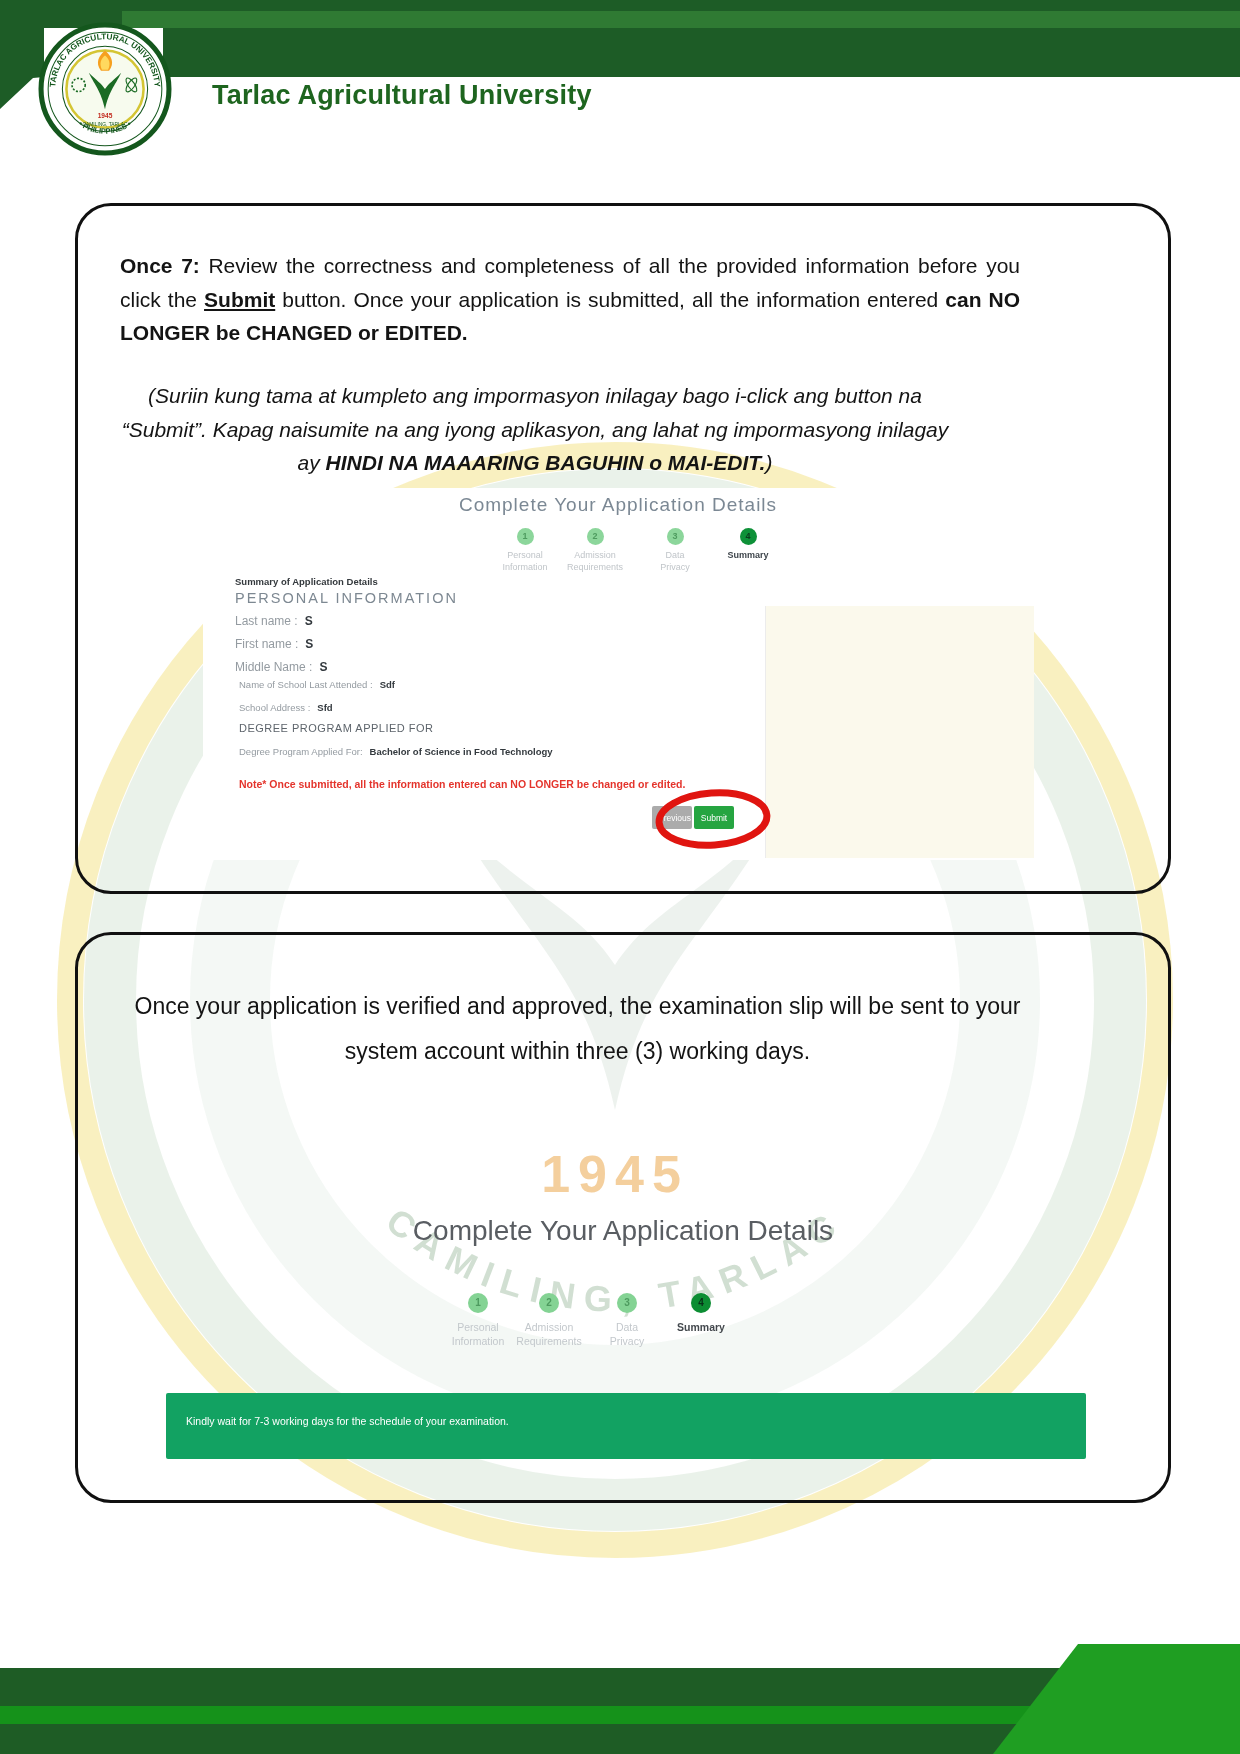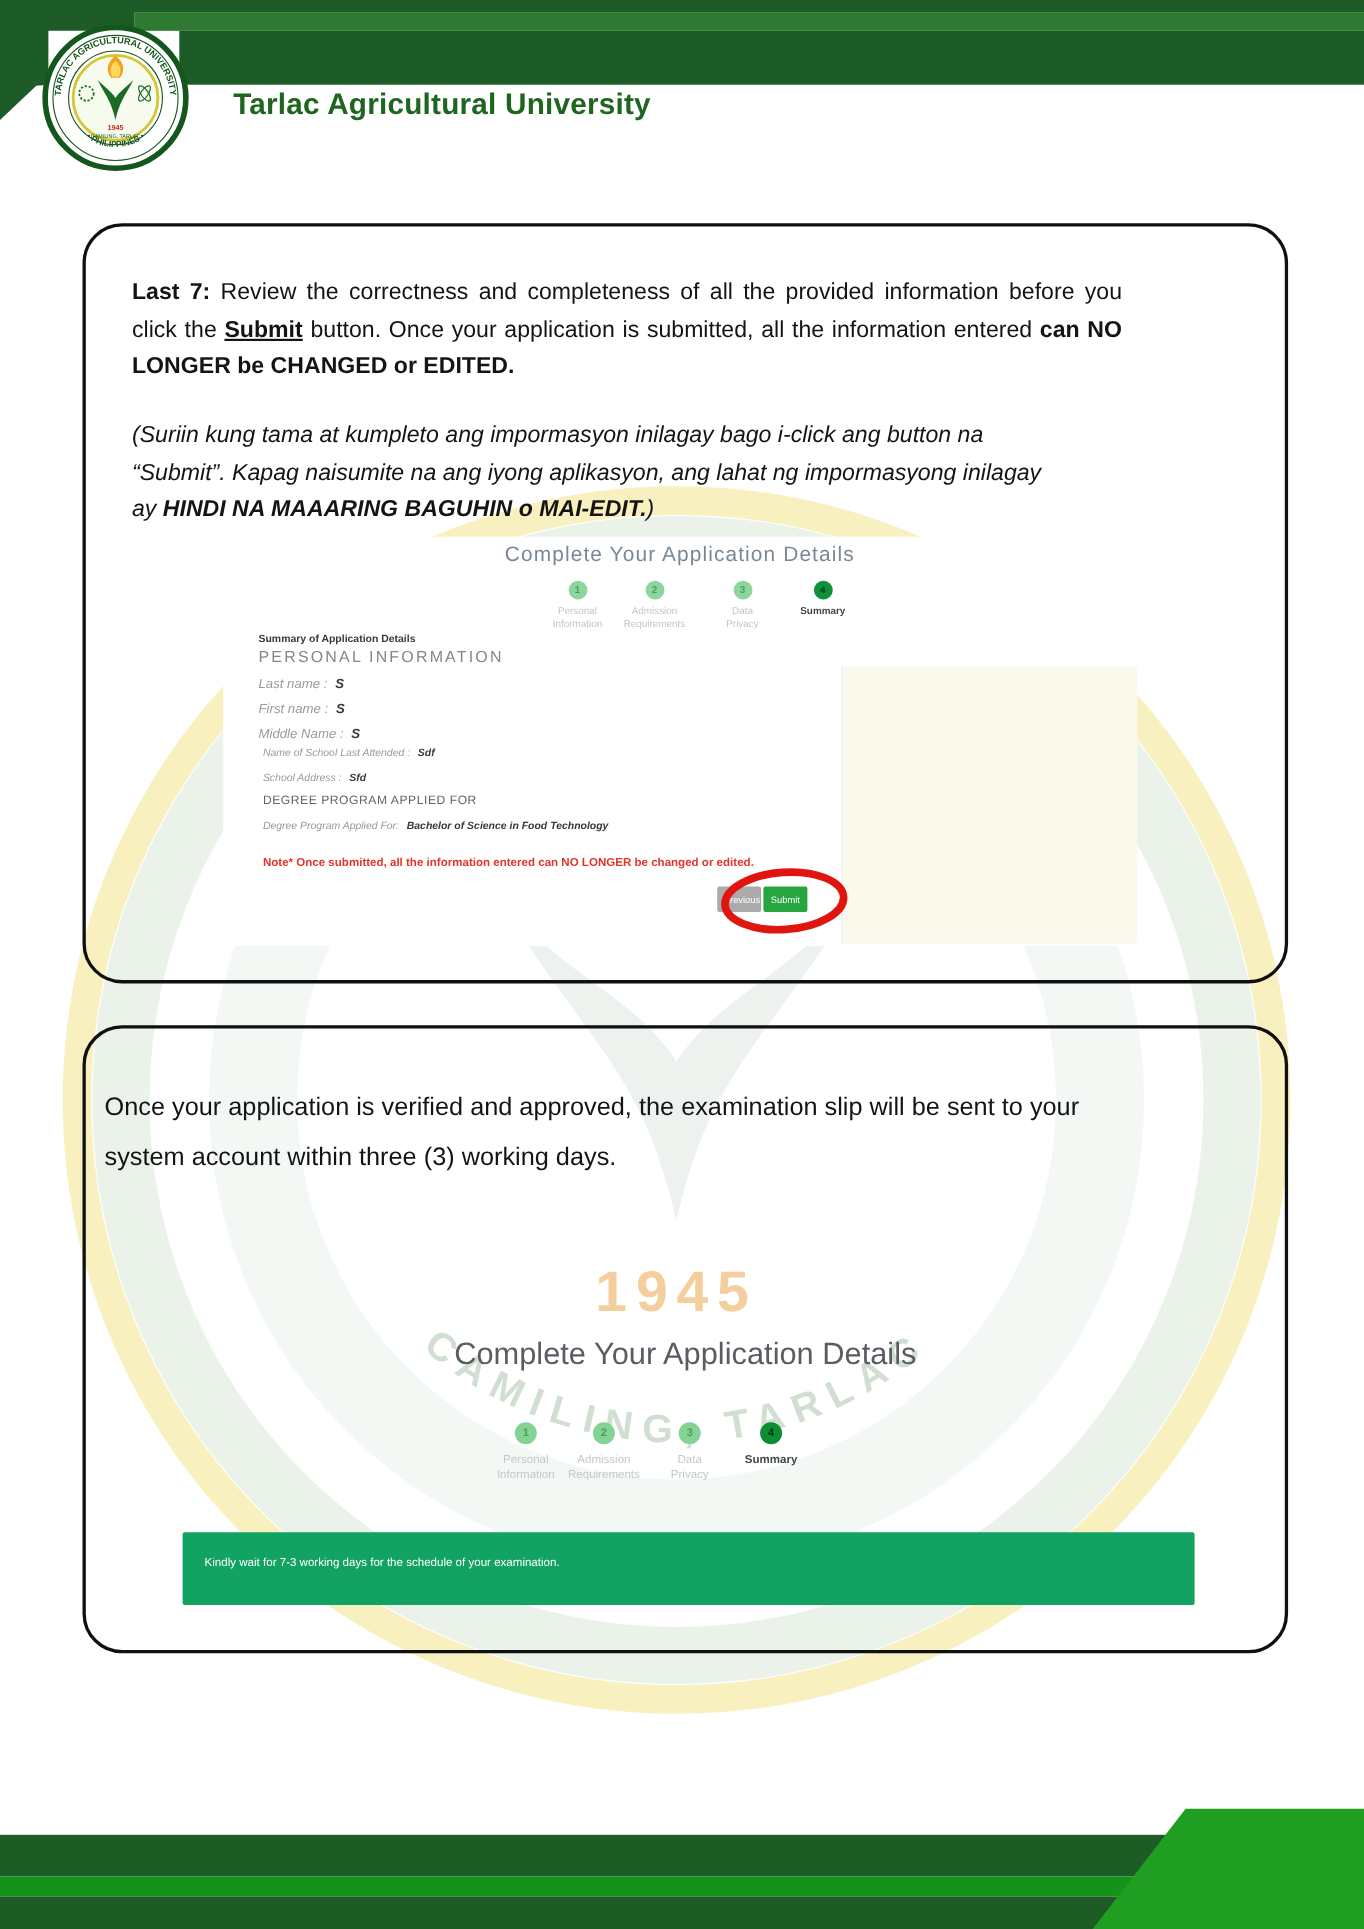--- a/index.html
+++ b/index.html
@@ -10,38 +10,38 @@
   
   .header{position:absolute;left:0;top:0;width:1240px;height:175px;z-index:3;}
   .uni-title{position:absolute;left:212px;top:80px;font-size:27px;font-weight:bold;color:#1e651f;letter-spacing:.2px;}
   .seal{position:absolute;left:38px;top:22px;width:134px;height:134px;}
   
   .wm{position:absolute;left:0;top:0;width:1240px;height:1754px;z-index:0;pointer-events:none;}
   
   .box{position:absolute;left:75px;width:1090px;border:3px solid #101010;border-radius:36px;z-index:1;}
   .box1{top:203px;height:685px;}
   .box2{top:932px;height:565px;}
-  .para{position:absolute;color:#141414;}
+  .para{position:absolute;color:#141414;text-align:center;}
   .p-en1{left:42px;top:22px;width:900px;font-size:21px;line-height:1.6;text-align:justify;}
   .p-tl1{left:42px;top:152px;width:830px;font-size:21px;line-height:1.6;font-style:italic;}
   .p-en2{left:17px;top:26px;width:965px;font-size:23px;line-height:1.95;}
   .p-tl2{left:17px;top:133px;width:830px;font-size:23px;line-height:1.9;font-style:italic;}
   
   .shot1{position:absolute;left:125px;top:282px;width:830px;height:372px;background:#ffffff;}
   .shot1 .cream{position:absolute;left:562px;top:118px;width:268px;height:252px;background:#fbf9ec;border-left:1px solid #ececec;}
   .shot-title1{position:absolute;left:0;top:6px;width:100%;text-align:center;font-size:19px;color:#7b8894;letter-spacing:1px;}
   .step{position:absolute;top:40px;width:80px;text-align:center;}
   .circ{width:17px;height:17px;margin:0 auto 5px;border-radius:50%;background:#8cd69b;
         font-size:9px;line-height:17px;color:#4e9b5f;font-weight:bold;}
   .step.active .circ{background:#0e9138;color:#0a3b1c;}
   .slabel{font-size:9px;line-height:1.3;color:#c0c5c9;}
   .step.active .slabel{color:#3f464c;font-weight:bold;}
   .sum-head{position:absolute;left:32px;top:88px;font-size:9.5px;font-weight:bold;color:#34393d;}
   .sect1{position:absolute;left:32px;top:102px;font-size:14.5px;color:#7d8892;letter-spacing:2px;}
-  .frow{position:absolute;left:32px;display:flex;gap:7px;align-items:baseline;font-style:italic;}
+  .frow{position:absolute;left:32px;display:flex;gap:7px;align-items:baseline;}
   .frow .flab{color:#949ba1;}
   .frow .fval{font-weight:bold;color:#33393e;}
   .fmd{font-size:12px;}
   .fsm{font-size:9.5px;}
   .sect2{position:absolute;left:36px;top:234px;font-size:11px;color:#5d646b;letter-spacing:.5px;}
   .note{position:absolute;left:36px;top:290px;font-size:10.5px;font-weight:bold;color:#e4342c;}
   .btn{position:absolute;top:318px;height:23px;border:none;border-radius:2px;color:#fff;font-size:8.5px;
        font-family:"Liberation Sans",sans-serif;}
   .btn-prev{left:449px;width:40px;background:#ababab;}
   .btn-submit{left:491px;width:40px;background:#26a541;}
@@ -107,21 +107,21 @@
         <ellipse cx="92" cy="62" rx="8" ry="3.2" transform="rotate(-55 92 62)"></ellipse>
       </g>
       <text x="66" y="95" text-anchor="middle" font-size="6.5" font-weight="bold" fill="#c22a1e">1945</text>
       <text x="66" y="102" text-anchor="middle" font-size="4.8" fill="#14571d">CAMILING, TARLAC</text>
     </svg>
     <div class="uni-title">Tarlac Agricultural University</div>
   </div>
 
   <section class="box box1">
     <p class="para p-en1">
-      <span class="b">Last 7:</span><span> Review the correctness and completeness of all the provided information before you click the </span><span class="b u">Submit</span><span> button. Once your application is submitted, all the information entered </span><span class="b">can NO LONGER be CHANGED or EDITED.</span>
+      <span class="b">Once 7:</span><span> Review the correctness and completeness of all the provided information before you click the </span><span class="b u">Submit</span><span> button. Once your application is submitted, all the information entered </span><span class="b">can NO LONGER be CHANGED or EDITED.</span>
     </p>
     <p class="para p-tl1">
       <span>(Suriin kung tama at kumpleto ang impormasyon inilagay bago i-click ang button na “Submit”. Kapag naisumite na ang iyong aplikasyon, ang lahat ng impormasyong inilagay ay </span><span class="b">HINDI NA MAAARING BAGUHIN o MAI-EDIT.</span><span>)</span>
     </p>
 
     <div class="shot1">
       <div class="cream"></div>
       <div class="shot-title1">Complete Your Application Details</div>
 
       <div class="step" style="left:282px">

